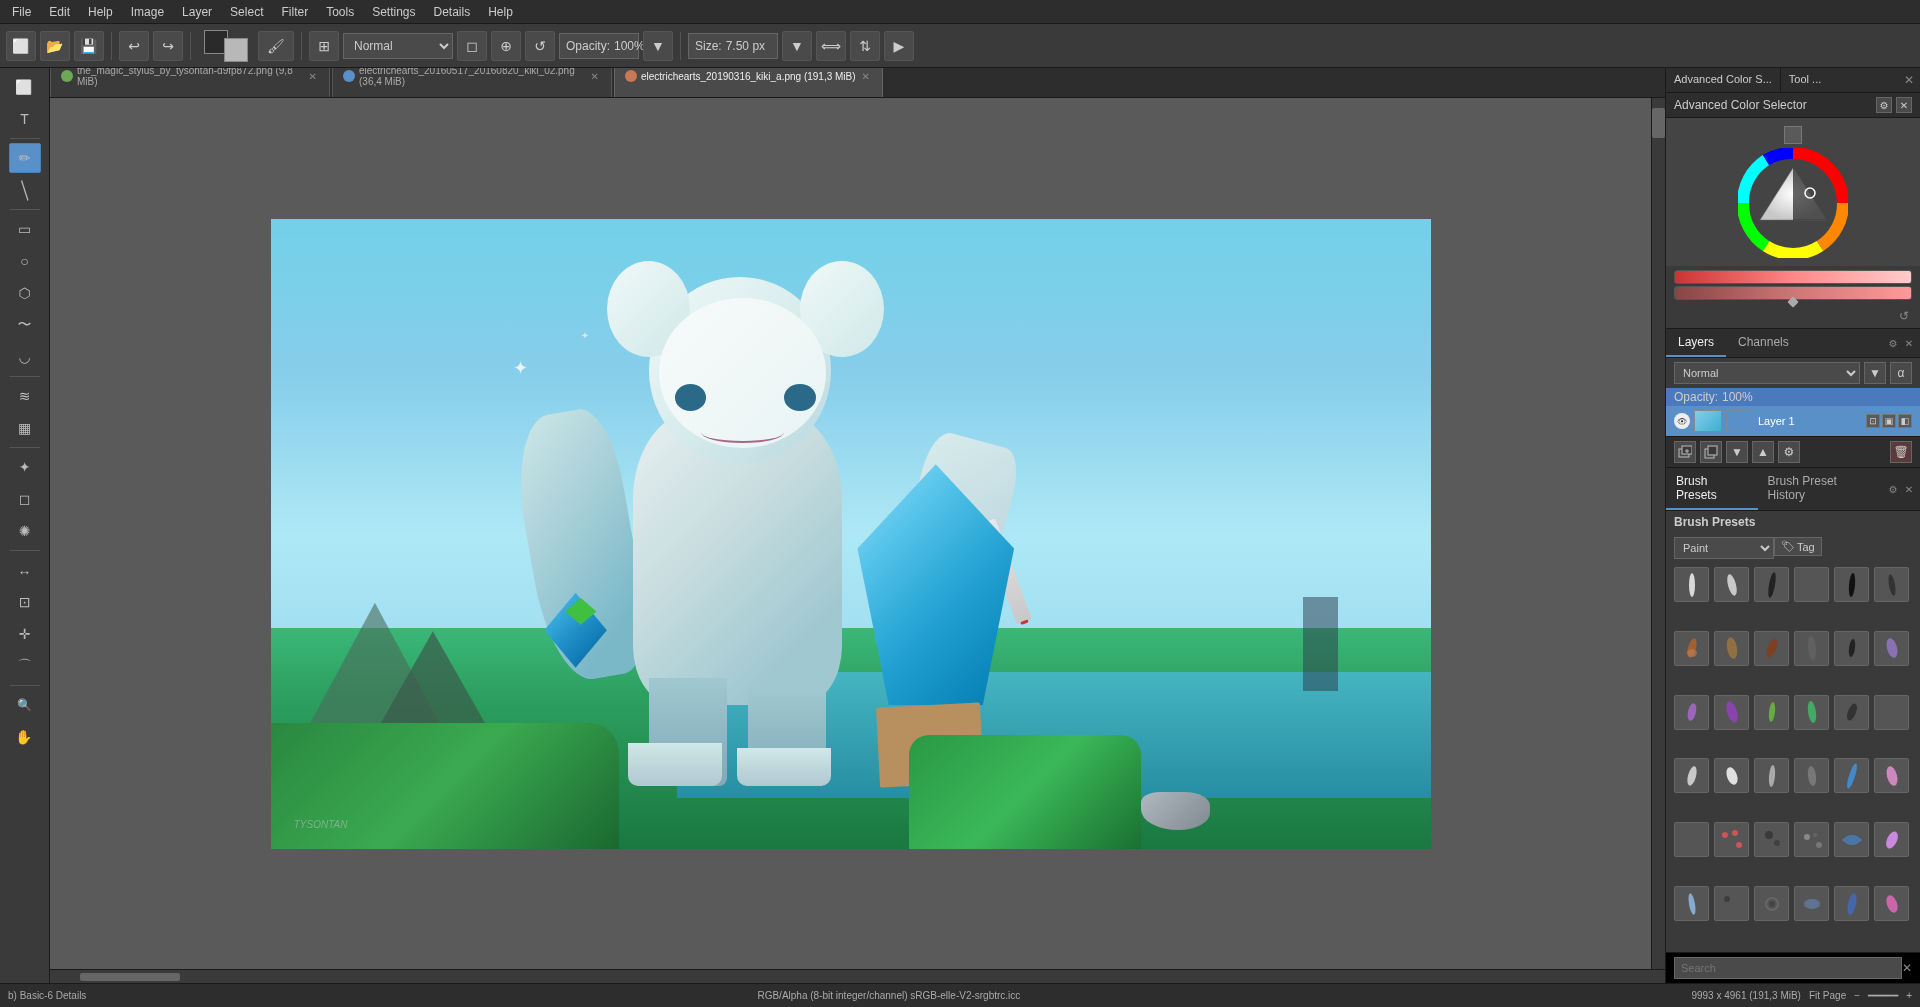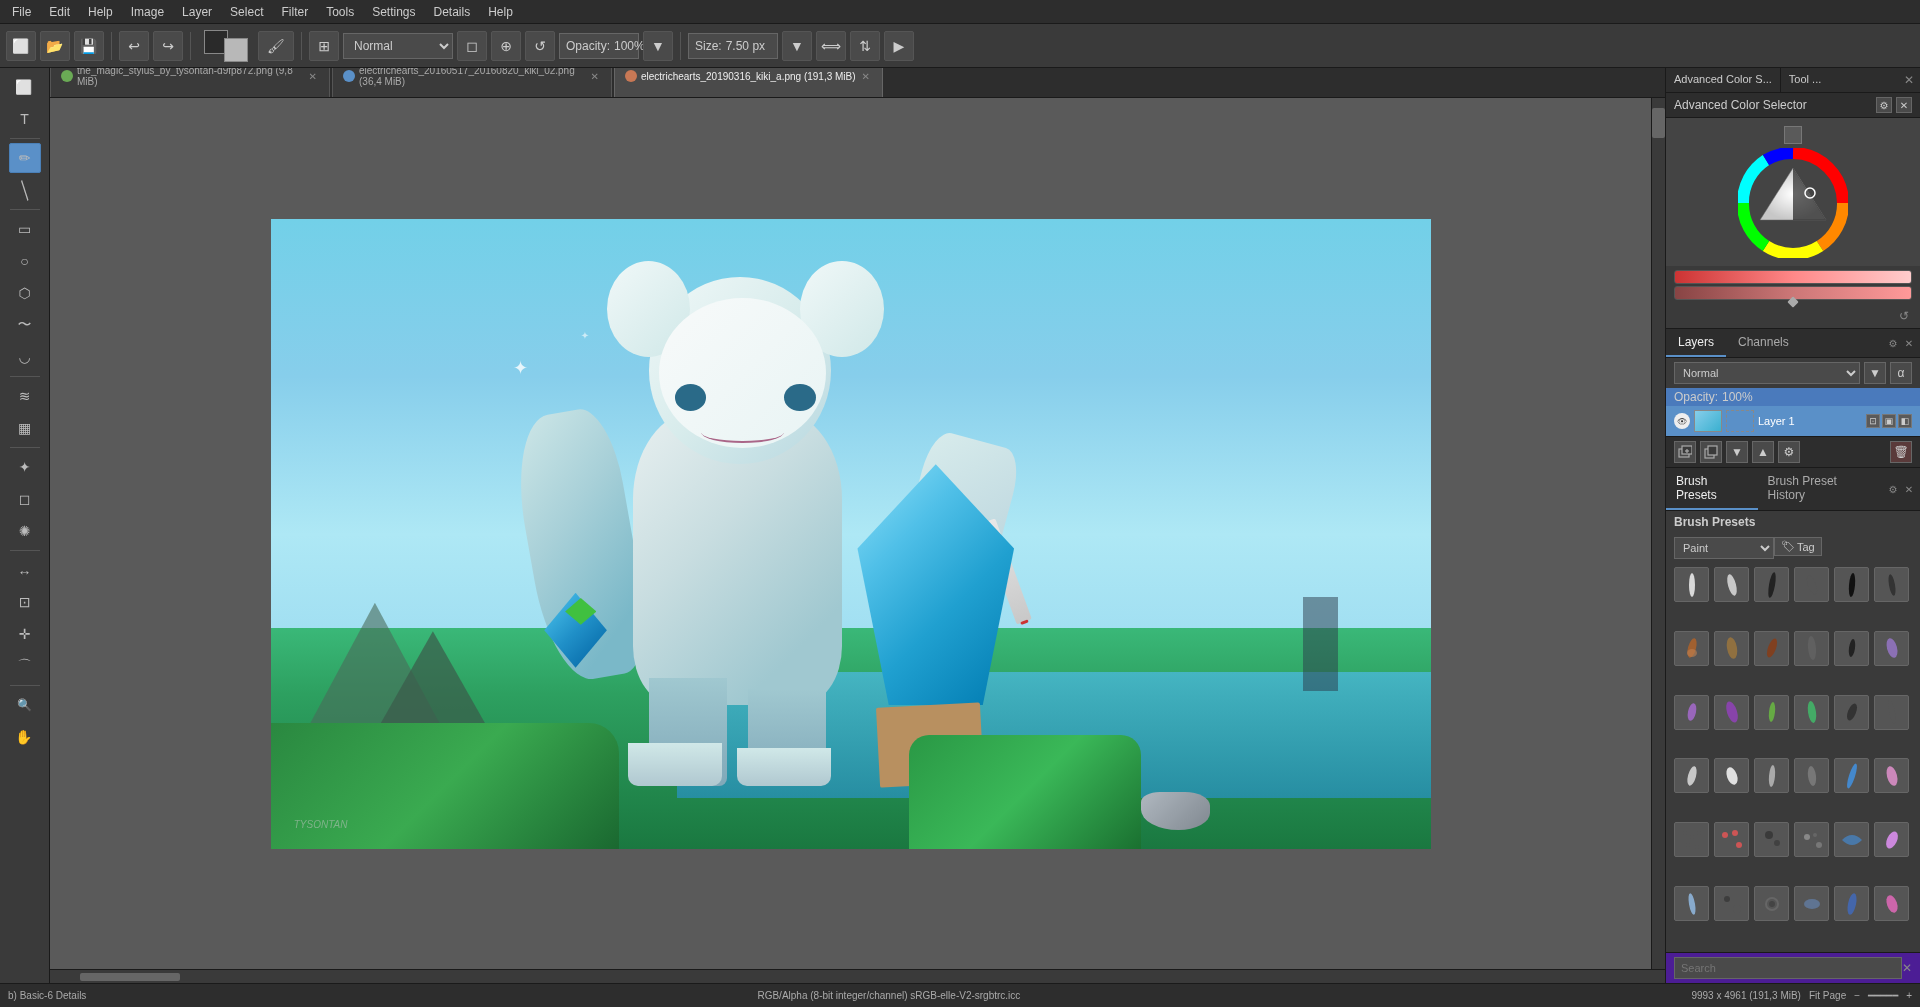--- a/index.html
+++ b/index.html
@@ -76,21 +76,21 @@
     .brush-tab.active { color: #eee; border-bottom-color: #5a90c8; }
     .brush-header { padding: 4px 8px; display: flex; align-items: center; justify-content: space-between; background: #3a3a3a; }
     .brush-title-text { font-size: 12px; color: #ccc; font-weight: bold; }
     .brush-controls { display: flex; align-items: flex-start; gap: 0; padding: 4px 8px; }
     .brush-select { background: #4a4a4a; border: 1px solid #666; color: #ccc; height: 22px; padding: 0 4px; font-size: 11px; width: 100px; }
     .tag-btn { background: #4a4a4a; border: 1px solid #666; color: #ccc; padding: 2px 6px; font-size: 11px; cursor: pointer; display: flex; align-items: center; gap: 2px; }
     .brush-grid { display: grid; grid-template-columns: repeat(6, 1fr); gap: 2px; padding: 4px 8px; overflow-y: auto; flex: 1; }
     .brush-item { width: 35px; height: 35px; background: #555; border: 1px solid #666; display: flex; align-items: center; justify-content: center; cursor: pointer; border-radius: 2px; overflow: hidden; }
 
     
-    .brush-search { padding: 4px 8px; border-top: 1px solid #1a1a1a; display: flex; align-items: center; gap: 0; background: #4c1d95; }
+    .brush-search { padding: 4px 8px; border-top: 1px solid #1a1a1a; display: flex; align-items: center; gap: 0; background: #000000; }
     .brush-search-input { flex: 1; background: #4a4a4a; border: 1px solid #666; color: #ccc; height: 22px; padding: 0 6px; font-size: 11px; }
 
     
     #statusbar { background: #2d2d2d; height: 24px; display: flex; align-items: center; padding: 0 8px; border-top: 1px solid #1a1a1a; font-size: 10px; color: #aaa; flex-shrink: 0; justify-content: space-between; }
 
     
     .tool-icon { font-size: 14px; }
   </style>
 </head>
 <body>

